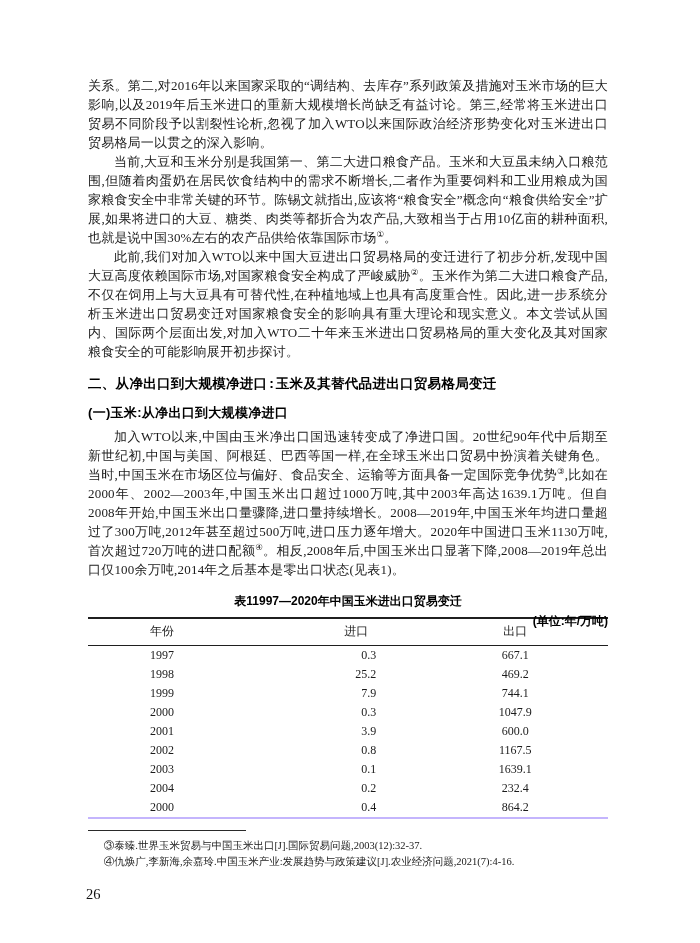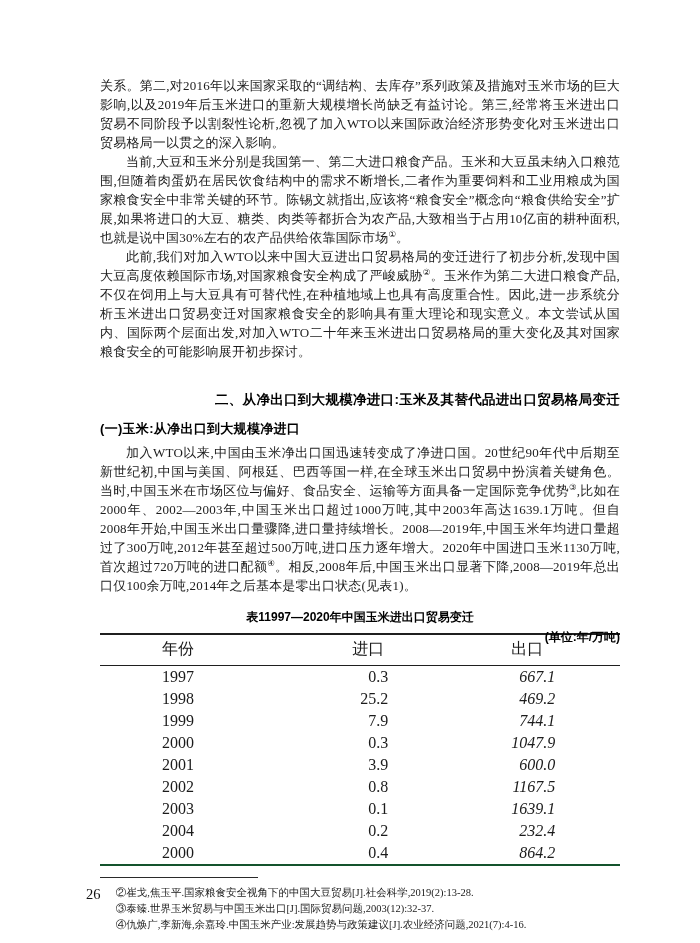--- a/index.html
+++ b/index.html
@@ -1,39 +1,39 @@
 <!DOCTYPE html>
 <html><head>
 <meta charset="utf-8">
 <style>
   html,body{margin:0;padding:0;}
   body{width:700px;height:943px;background:#f7f7f5;}
   .page{width:700px;height:943px;background:#ffffff;position:relative;overflow:hidden;
         font-family:"Liberation Serif","DejaVu Serif",serif;color:#1b1b1b;}
-  .content{position:absolute;left:100px;top:76px;width:520px;}
+  .content{position:absolute;left:88px;top:76px;width:520px;}
   p.body{font-size:13px;line-height:19px;text-align:justify;margin:0;letter-spacing:0.2px;}
   p.indent{text-indent:2em;}
   sup.ref{font-size:8.5px;line-height:0;vertical-align:5px;letter-spacing:0;}
-  h2.section{font-family:Liberation Sans, sans-serif;font-weight:bold;color:#000;
-             font-size:13.5px;text-align:right;margin:30px 0 11px 0;letter-spacing:0.3px;}
+  h2.section{font-family:Liberation Mono, monospace;font-weight:bold;color:#000;
+             font-size:13.5px;text-align:left;margin:14px 0 11px 0;letter-spacing:0.3px;}
   h3.subsection{font-family:"Liberation Sans","DejaVu Sans",sans-serif;font-weight:bold;color:#000;
                 font-size:13px;text-align:left;margin:0 0 5px 0;letter-spacing:0.3px;}
   .table-block{margin-top:14px;}
   .table-caption{position:relative;font-family:"Liberation Sans","DejaVu Sans",sans-serif;
                  font-weight:bold;color:#000;font-size:12px;text-align:center;margin-bottom:7px;}
   .table-caption .cap-label{}
   .table-caption .cap-unit{position:absolute;right:0;top:0;font-weight:bold;margin-top:20px;}
   table.trade{width:100%;border-collapse:collapse;border-top:2px solid #1f1f1f;
-              border-bottom:2px solid #14532d;font-size:16px;color:#1b1b1b;}
+              border-bottom:2px solid #c4b5fd;font-size:12px;color:#1b1b1b;}
   table.trade thead tr{border-bottom:1px solid #1f1f1f;}
   table.trade th{font-weight:normal;padding:4px 0 5px 0;text-align:center;}
   table.trade td{padding:2px 0;text-align:center;}
   table.trade th.c-year,table.trade td.c-year{text-align:left;padding-left:62px;width:140px;}
   table.trade .num-s{display:inline-block;min-width:40px;text-align:right;}
-  table.trade .num-w{display:inline-block;min-width:56px;text-align:right;font-style:italic;}
+  table.trade .num-w{display:inline-block;min-width:56px;text-align:center;}
   .footnote-rule{width:158px;height:0;border-top:1px solid #2a2a2a;margin:11px 0 7px 0;}
   .footnotes{font-size:10.5px;line-height:15.8px;color:#1b1b1b;}
   .footnote{text-indent:1.5em;}
   .page-number{position:absolute;left:86px;bottom:40px;font-size:14.5px;color:#111;}
 </style>
 </head>
 <body>
 
 <div class="page">
   <div class="content">
@@ -105,20 +105,19 @@
               <td class="c-year">2000</td>
               <td><span class="num-s">0.4</span></td>
               <td><span class="num-w">864.2</span></td>
             </tr>
           </tbody>
       </table>
     </div>
 
     <div class="footnote-rule"></div>
     <div class="footnotes" id="footnotes">
-        <div class="footnote">②崔戈,焦玉平.国家粮食安全视角下的中国大豆贸易[J].社会科学,2019(2):13-28.</div>
         <div class="footnote">③泰臻.世界玉米贸易与中国玉米出口[J].国际贸易问题,2003(12):32-37.</div>
         <div class="footnote">④仇焕广,李新海,余嘉玲.中国玉米产业:发展趋势与政策建议[J].农业经济问题,2021(7):4-16.</div>
       </div>
 
   </div>
   <div class="page-number">26</div>
 </div>
 
 </body></html>

